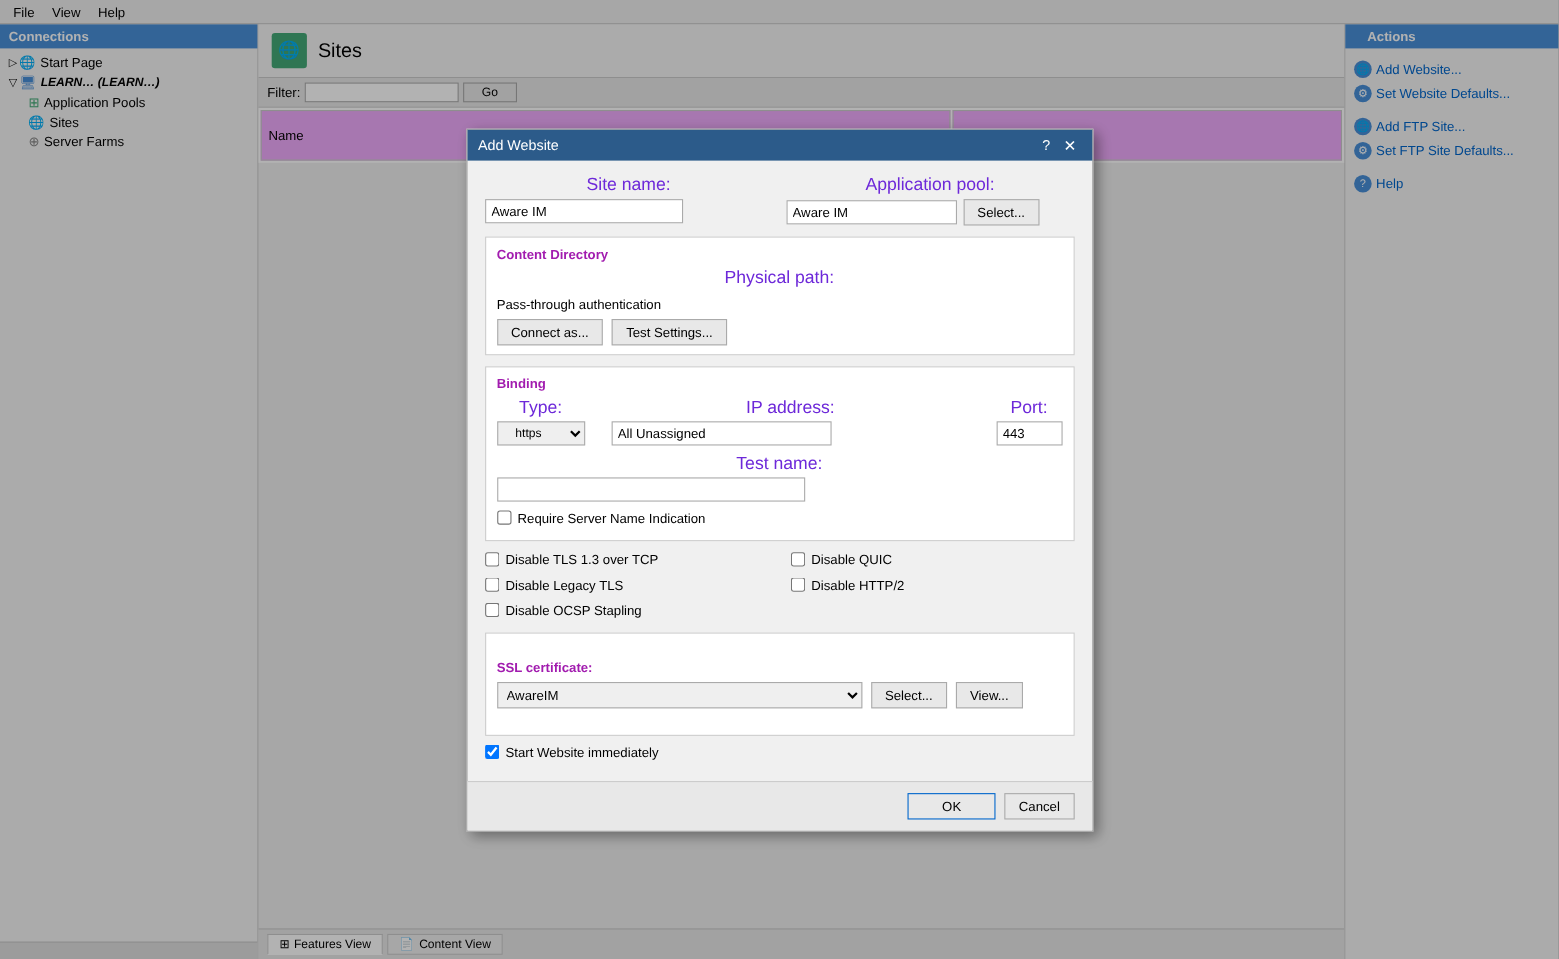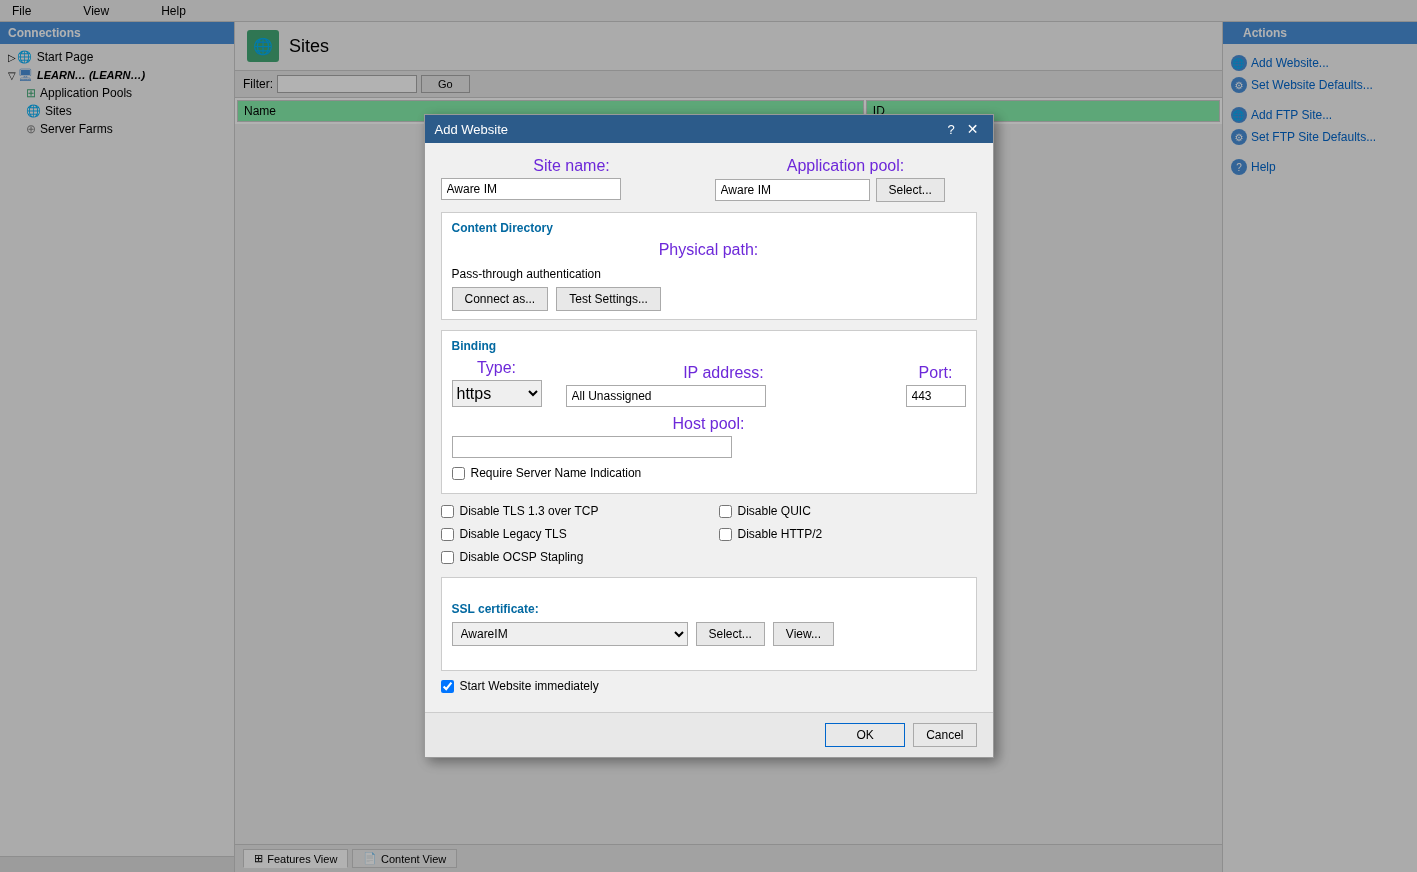--- a/index.html
+++ b/index.html
@@ -1,19 +1,19 @@
 <!DOCTYPE html>
 <html><head>
   <meta charset="utf-8">
   <style>
     * { box-sizing: border-box; margin: 0; padding: 0; }
     body { font-family: 'Segoe UI', Tahoma, sans-serif; font-size: 12px; background: #c0c0c0; display: flex; flex-direction: column; height: 872px; width: 1417px; overflow: hidden; }
 
     
-    .menu-bar { background: #f0f0f0; border-bottom: 1px solid #ccc; display: flex; align-items: center; padding: 2px 4px; height: 22px; gap: 36px; }
+    .menu-bar { background: #f0f0f0; border-bottom: 1px solid #ccc; display: flex; align-items: center; padding: 2px 4px; height: 22px; }
     .menu-item { padding: 2px 8px; cursor: pointer; font-size: 12px; }
 
     
     .main-layout { display: flex; flex: 1; overflow: hidden; }
 
     
     .left-panel { width: 235px; background: #f5f5f5; border-right: 1px solid #ccc; display: flex; flex-direction: column; }
     .left-header { background: #4a90d9; color: white; padding: 4px 8px; font-weight: bold; font-size: 12px; }
     .tree-area { flex: 1; overflow: auto; padding: 4px; }
     .tree-item { display: flex; align-items: center; padding: 2px 4px; cursor: pointer; white-space: nowrap; }
@@ -21,21 +21,21 @@
 
     
     .center-panel { flex: 1; background: #f0f0f0; display: flex; flex-direction: column; position: relative; }
     .sites-header { padding: 8px 12px; background: #f5f5f5; border-bottom: 1px solid #ccc; display: flex; align-items: center; gap: 10px; }
     .sites-icon { width: 32px; height: 32px; background: #4a7; border-radius: 3px; display: flex; align-items: center; justify-content: center; color: white; font-size: 16px; }
     .sites-title { font-size: 18px; font-weight: normal; }
     .filter-bar { padding: 4px 8px; background: #e8e8e8; border-bottom: 1px solid #ccc; display: flex; align-items: center; gap: 4px; }
     .filter-input { border: 1px solid #aaa; padding: 2px 4px; font-size: 11px; width: 140px; }
     .filter-go { padding: 2px 16px; font-size: 11px; border: 1px solid #aaa; background: #e8e8e8; cursor: pointer; }
     .sites-table { width: 100%; background: white; }
-    .sites-table th { background: #86efac; border: 1px solid #ccc; padding: 3px 6px; text-align: left; font-weight: normal; }
+    .sites-table th { background: #f0abfc; border: 1px solid #ccc; padding: 15px 6px; text-align: left; font-weight: normal; }
     .bottom-tabs { display: flex; padding: 4px 8px; background: #e8e8e8; border-top: 1px solid #ccc; margin-top: auto; }
     .bottom-tab { padding: 2px 10px; border: 1px solid #ccc; background: #f0f0f0; font-size: 11px; cursor: pointer; display: flex; align-items: center; gap: 4px; margin-right: 4px; }
     .bottom-tab.active { background: white; border-bottom-color: white; }
 
     
     .right-panel { width: 195px; background: #f5f5f5; border-left: 1px solid #ccc; padding: 0; }
     .right-header { background: #4a90d9; color: white; padding: 4px 20px; font-weight: bold; font-size: 12px; }
     .actions-list { padding: 8px; }
     .action-item { padding: 3px 0; color: #0066cc; cursor: pointer; display: flex; align-items: center; gap: 4px; font-size: 12px; }
     .action-icon { width: 16px; height: 16px; background: #4a90d9; border-radius: 50%; display: inline-flex; align-items: center; justify-content: center; color: white; font-size: 10px; flex-shrink: 0; }
@@ -45,21 +45,21 @@
     .dialog { background: #f0f0f0; border: 1px solid #999; box-shadow: 4px 4px 12px rgba(0,0,0,0.4); width: 570px; }
     .dialog-titlebar { background: #2c5b8a; color: white; padding: 6px 10px; display: flex; justify-content: space-between; align-items: center; font-size: 13px; }
     .dialog-close { background: none; border: none; color: white; font-size: 14px; cursor: pointer; padding: 0 4px; }
     .dialog-help { background: none; border: none; color: white; font-size: 13px; cursor: pointer; padding: 0 4px; }
     .dialog-body { padding: 14px 16px; }
     .form-row { display: flex; gap: 12px; margin-bottom: 10px; }
     .form-group { display: flex; flex-direction: column; gap: 3px; }
     .form-group label { font-size: 16px; color: #6d28d9; text-align: center; }
     .form-group input[type=text], .form-group select { border: 1px solid #aaa; padding: 3px 5px; font-size: 12px; }
     .section-box { border: 1px solid #ccc; padding: 8px 10px; margin-bottom: 10px; background: white; }
-    .section-label { font-size: 12px; font-weight: bold; margin-bottom: 6px; color: #0369a1; }
+    .section-label { font-size: 12px; font-weight: bold; margin-bottom: 6px; color: #a21caf; }
     .btn { padding: 4px 12px; border: 1px solid #aaa; background: #e8e8e8; font-size: 12px; cursor: pointer; min-width: 60px; }
     .btn-ok { border-color: #0066cc; min-width: 80px; }
     .browse-btn { padding: 3px 8px; border: 1px solid #aaa; background: #e8e8e8; font-size: 12px; cursor: pointer; min-width: 26px; }
     .checkbox-row { display: flex; align-items: center; gap: 6px; margin-bottom: 5px; font-size: 12px; }
     .checkbox-row input[type=checkbox] { margin: 0; }
     .dialog-footer { display: flex; justify-content: flex-end; gap: 8px; padding: 10px 16px; border-top: 1px solid #ccc; background: #e8e8e8; }
 
     
     .ssl-section { border: 1px solid #ccc; padding: 24px 10px; background: white; margin-bottom: 8px; }
 
@@ -215,36 +215,36 @@
             <button class="btn">Test Settings...</button>
           </div>
         </div>
       </div>
 
       <div class="section-box">
         <div class="section-label">Binding</div>
         <div style="display:flex;gap:24px;align-items:flex-end;margin-bottom:8px;">
           <div class="form-group">
             <label>Type:</label>
-            <select style="width:90px;font-size:16px;padding:3px 0;border:1px solid #aaa;" id="typeSelect">
+            <select style="width:80px;font-size:11px;padding:3px 12px;border:1px solid #aaa;" id="typeSelect">
               <option>http</option>
               <option selected="">https</option>
             </select>
           </div>
           <div class="form-group" style="flex:1;">
             <label>IP address:</label>
             <input type="text" style="width: 200px;" id="ipInput" value="All Unassigned">
           </div>
           <div class="form-group">
             <label>Port:</label>
             <input type="text" style="width: 60px;" id="portInput" value="443">
           </div>
         </div>
         <div class="form-group" style="margin-bottom:8px;">
-          <label>Host pool:</label>
+          <label>Test name:</label>
           <input type="text" style="width: 280px;" id="hostInput">
         </div>
         <div class="checkbox-row">
           <input type="checkbox" id="sniCheck" style="">
           <label for="sniCheck">Require Server Name Indication</label>
         </div>
       </div>
 
       <div style="margin-bottom:8px;">
         <div style="display:grid;grid-template-columns:1fr 1fr;gap:4px 20px;">
@@ -267,21 +267,21 @@
           <div class="checkbox-row">
             <input type="checkbox" id="ocspCheck" style="">
             <label for="ocspCheck">Disable OCSP Stapling</label>
           </div>
         </div>
       </div>
 
       <div class="ssl-section">
         <div class="section-label">SSL certificate:</div>
         <div style="display:flex;gap:8px;align-items:center;">
-          <select style="width:236px;font-size:12px;padding:3px 4px;border:1px solid #aaa;" id="sslSelect">
+          <select style="width:332px;font-size:12px;padding:3px 4px;border:1px solid #aaa;" id="sslSelect">
             <option selected="">AwareIM</option>
           </select>
           <button class="btn">Select...</button>
           <button class="btn">View...</button>
         </div>
       </div>
 
       <div class="checkbox-row" style="margin-top:8px;">
         <input type="checkbox" id="startCheck" checked="" style="">
         <label for="startCheck">Start Website immediately</label>

